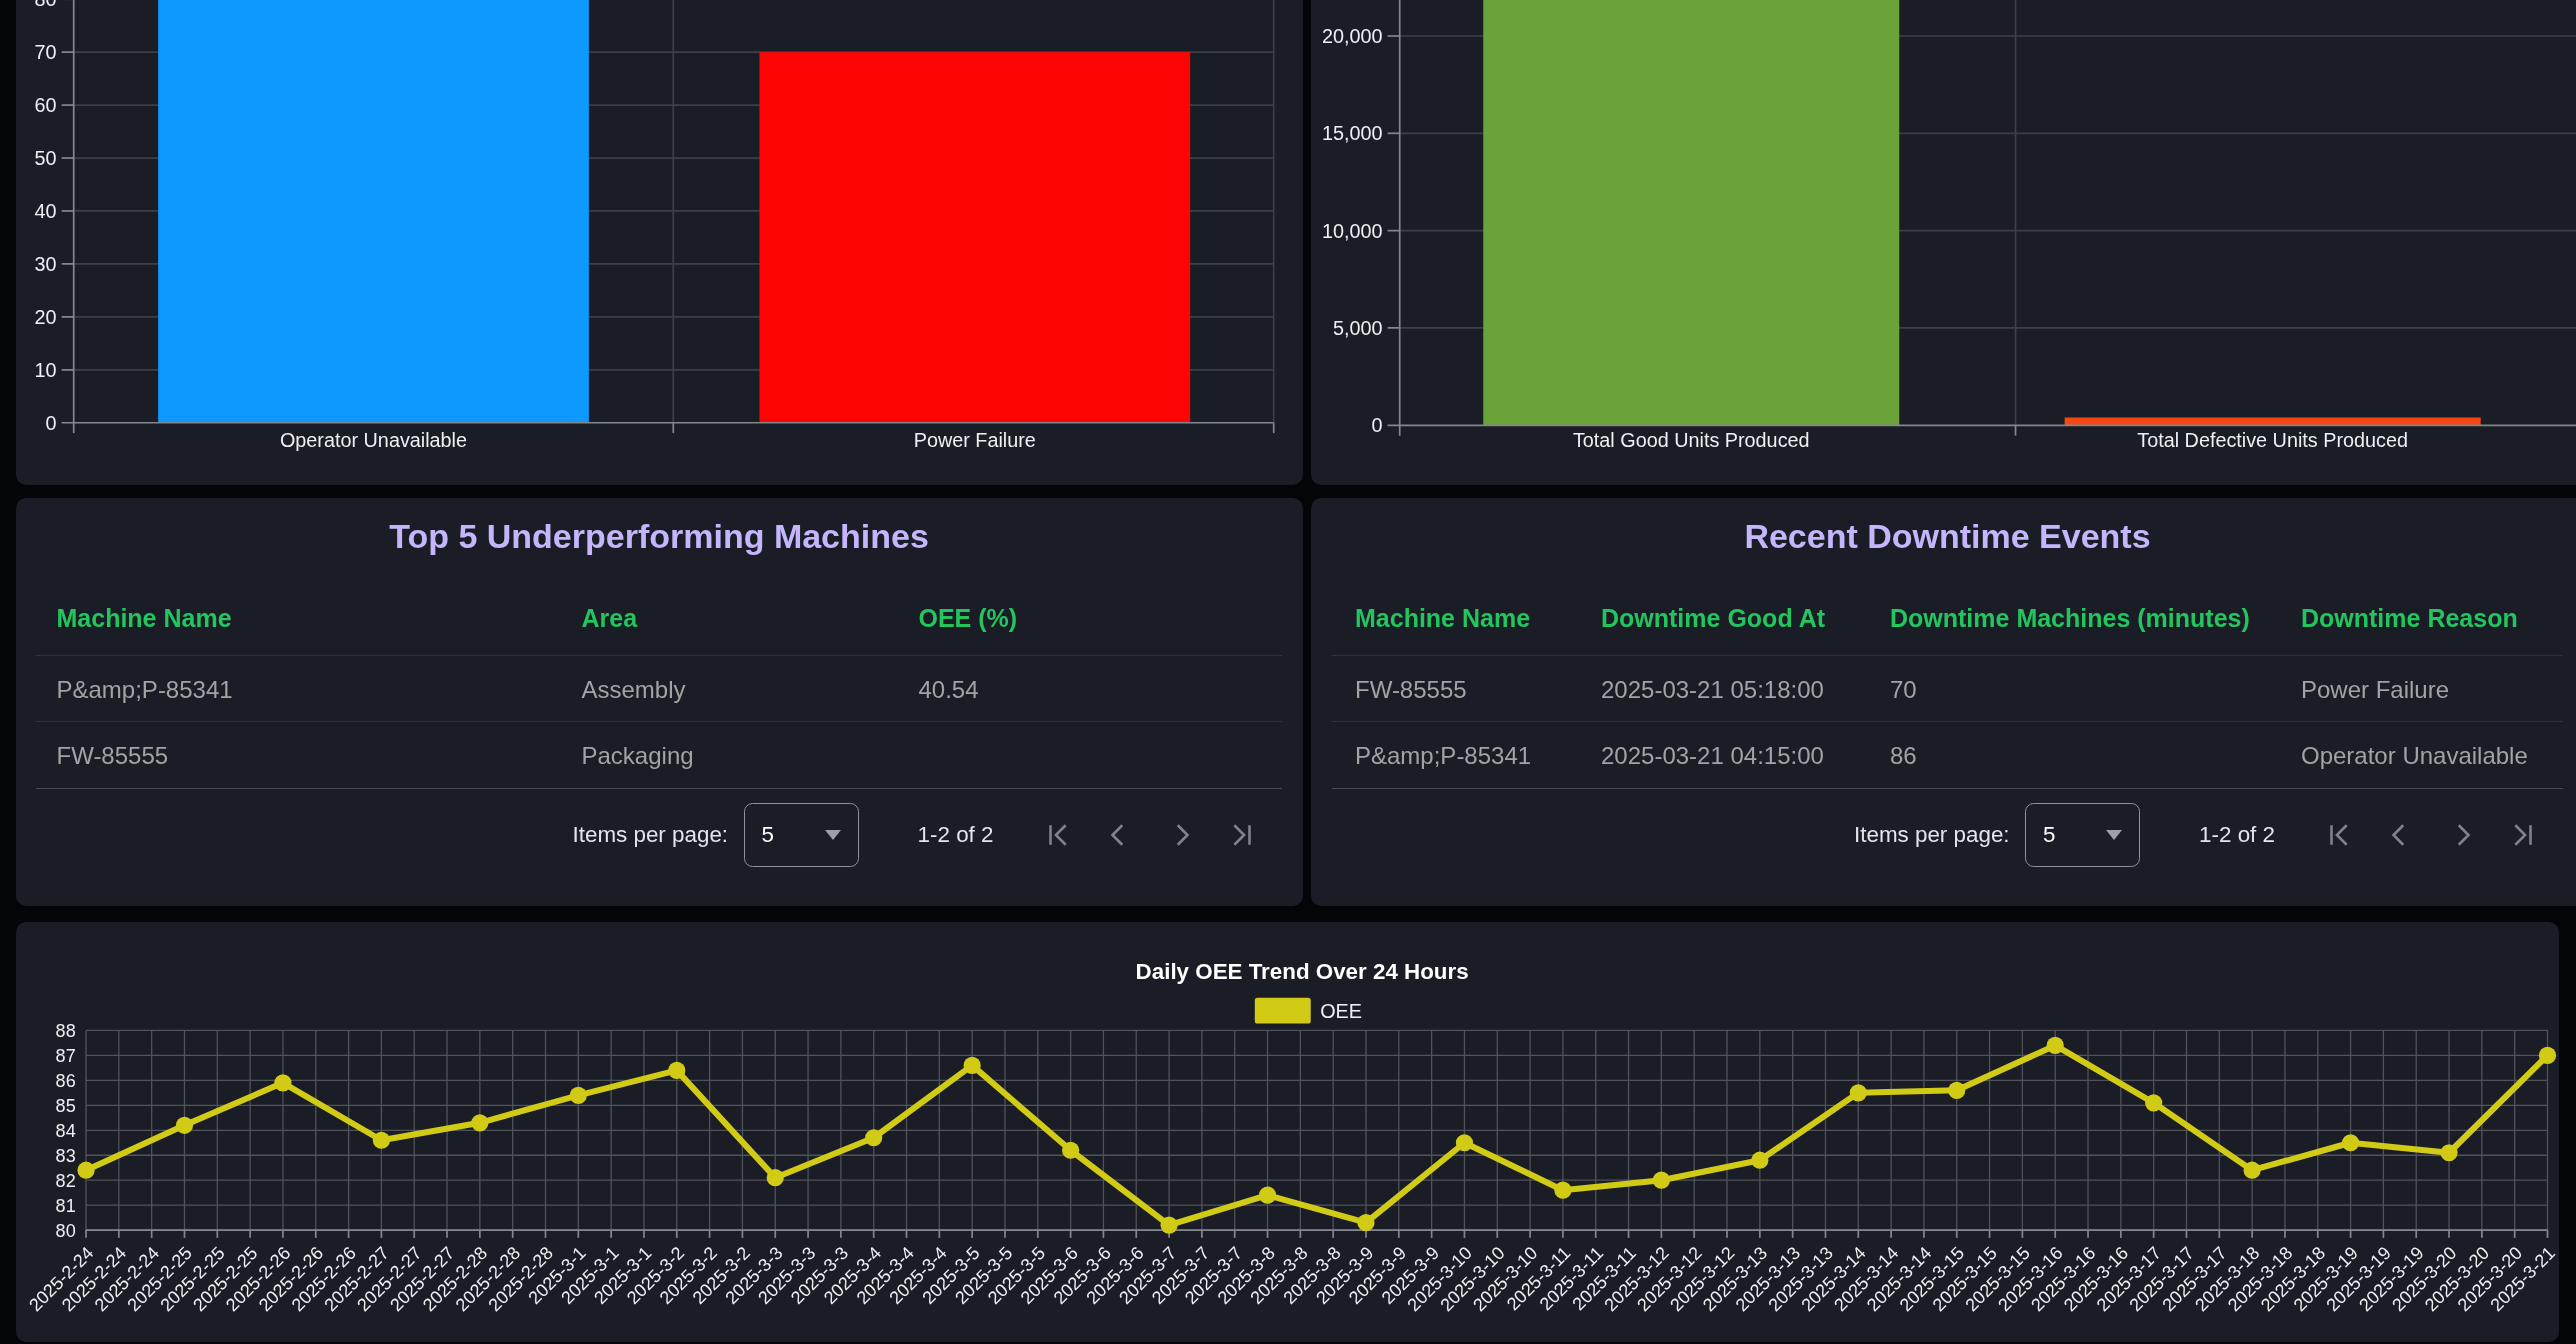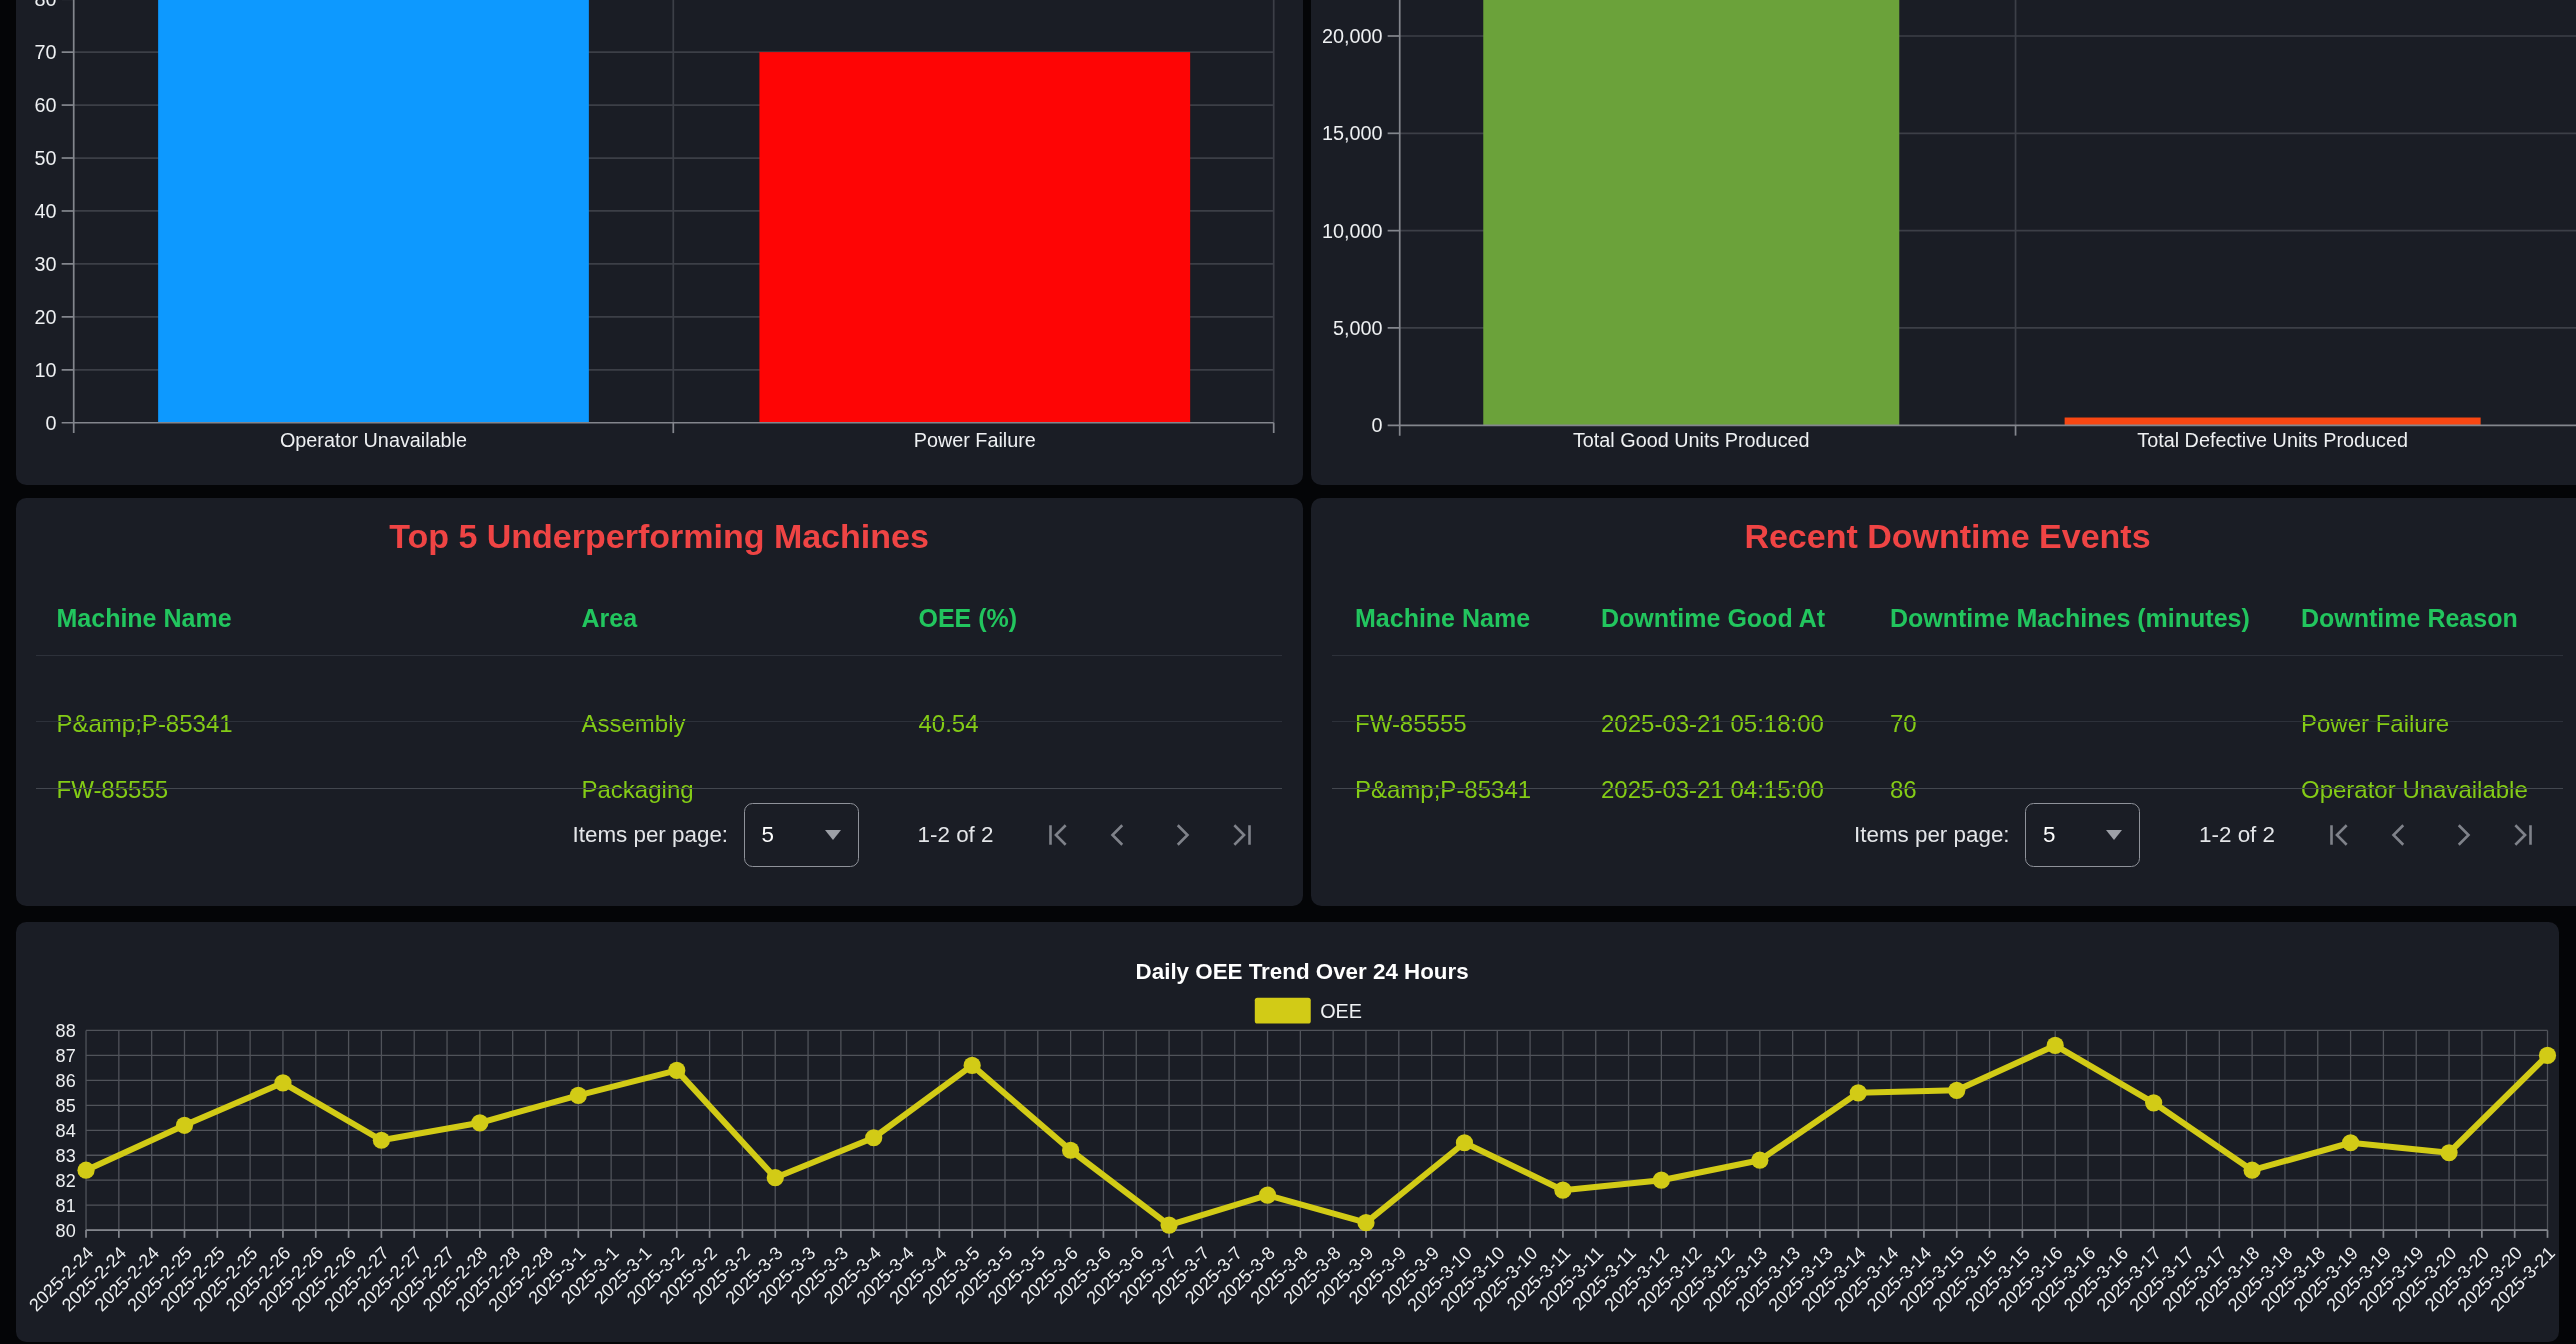--- a/index.html
+++ b/index.html
@@ -13,24 +13,24 @@
   #panel-b{left:15.5px;top:922px;width:2543px;height:420px;}
   .chart-svg{position:absolute;left:0;top:0;}
   svg text{font-family:"Liberation Sans",sans-serif;}
   .lbl{fill:#eef0f2;font-size:23px;}
   .lbl2{fill:#eef0f2;font-size:21px;}
   .ctitle{fill:#ffffff;font-size:26px;font-weight:bold;}
   .grid{stroke:#3c3f47;stroke-width:2;}
   .gridb{stroke:#50535a;stroke-width:1.5;}
   .axis{stroke:#83868d;stroke-width:2;}
   .tbl-title{position:absolute;top:19px;left:0;width:100%;text-align:center;
-             font-size:34px;font-weight:bold;color:#ef4444;}
+             font-size:34px;font-weight:bold;color:#c4b5fd;}
   .thead{position:absolute;top:93px;left:0;right:0;height:55px;line-height:55px;
          font-weight:bold;font-size:25px;color:#22c55e;}
-  .trow{position:absolute;left:0;right:0;height:65px;line-height:65px;font-size:24px;color:#84cc16;margin-top:34px;}
+  .trow{position:absolute;left:0;right:0;height:65px;line-height:65px;font-size:24px;color:#a3a3a3;}
   .grid-l{display:grid;grid-template-columns:525px 337px 1fr;padding-left:41px;box-sizing:border-box;}
   .grid-r{display:grid;grid-template-columns:246px 289px 411px 1fr;padding-left:44px;box-sizing:border-box;}
   .divider{position:absolute;left:20.7px;right:20.7px;border-top:1.7px solid #2d313a;}
   .divider.strong{border-color:#43474f;left:20.7px;right:20.7px;}
   .paginator{position:absolute;right:47px;top:303px;height:67px;display:flex;align-items:center;
              font-size:22.4px;color:#e3e5e8;}
   .pp-label{margin-right:15.5px;text-align:right;}
   .pp-select{width:115px;height:64px;border:1.7px solid #8f929a;border-radius:8.6px;display:flex;
              align-items:center;justify-content:space-between;padding:0 17px;box-sizing:border-box;
              color:#fff;cursor:pointer;background:transparent;}

